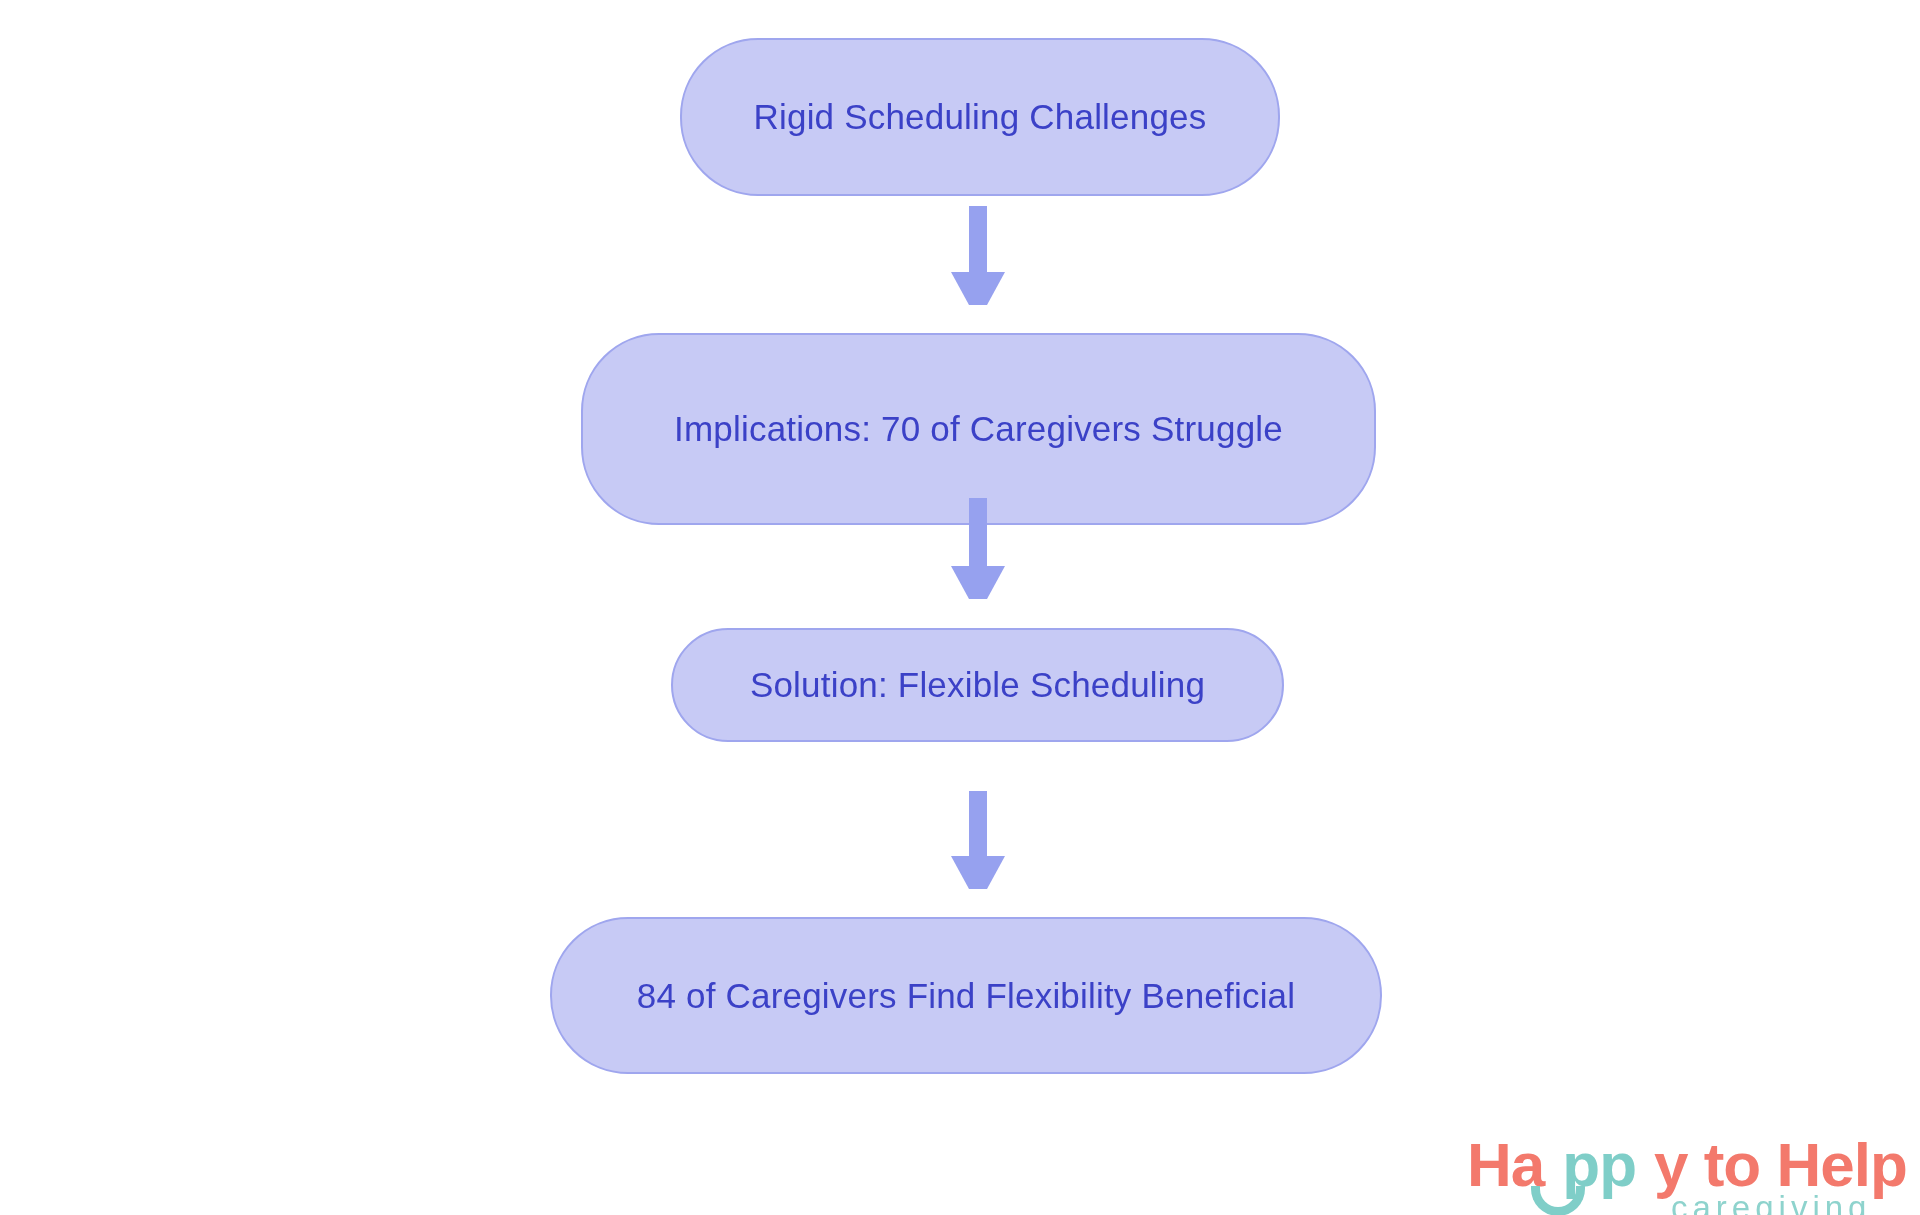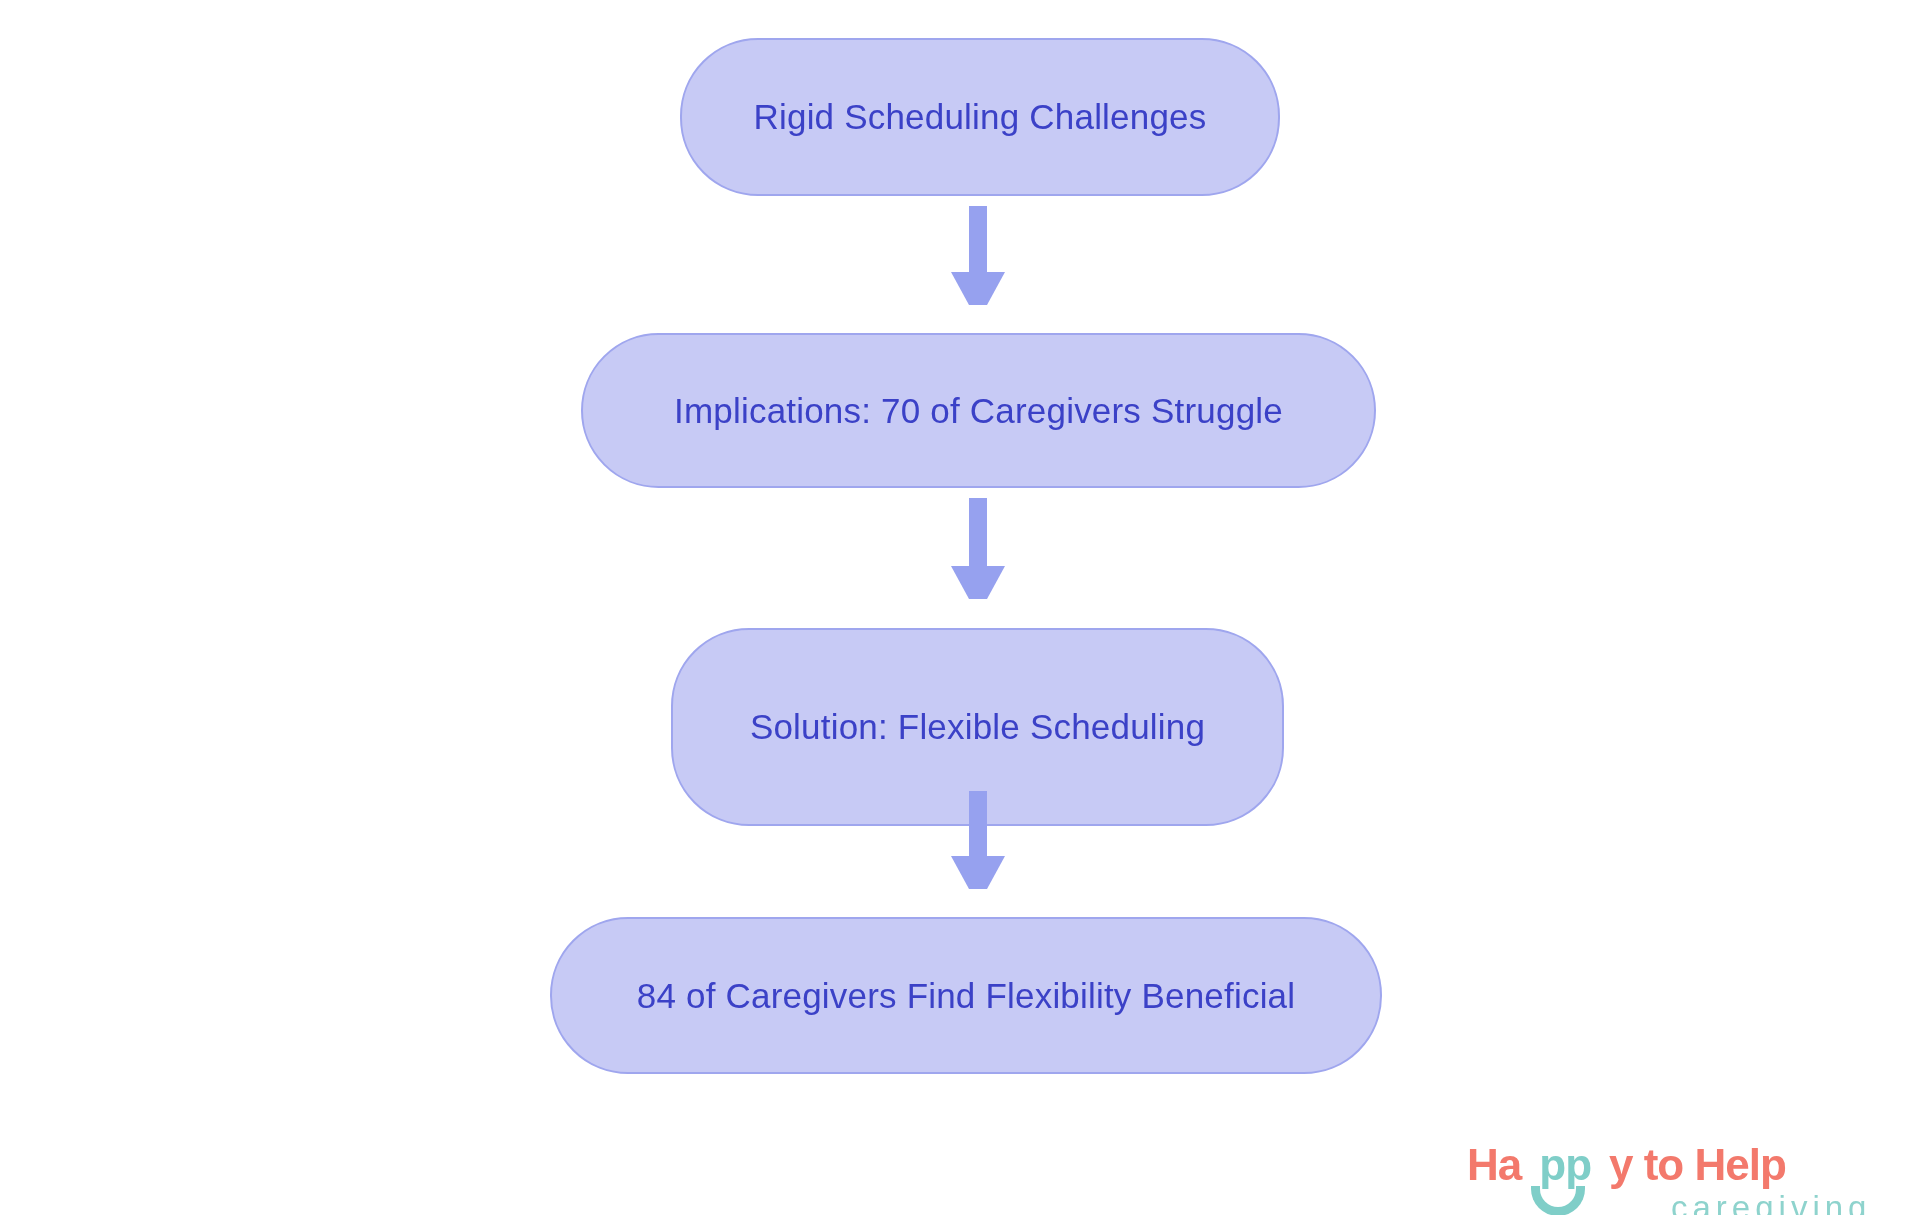--- a/index.html
+++ b/index.html
@@ -31,22 +31,22 @@
     align-items:center;
     justify-content:center;
   }
   .node-label{
     font-size:35px;
     color:var(--node-text);
     white-space:nowrap;
     letter-spacing:0.2px;
   }
   .node1{left:662px; top:20px;  width:600px; height:158px;}
-  .node2{left:563px; top:315px; width:795px; height:155px;}
-  .node3{left:653px; top:610px; width:613px; height:198px;}
+  .node2{left:563px; top:315px; width:795px; height:192px;}
+  .node3{left:653px; top:610px; width:613px; height:114px;}
   .node4{left:532px; top:899px; width:832px; height:157px;}
 
   .arrow{
     position:absolute;
     width:36px;
     display:flex;
     flex-direction:column;
     align-items:center;
   }
   .arrow1{left:942px; top:179px; height:135px;}
@@ -68,21 +68,21 @@
 
   .logo{
     position:absolute;
     left:1422px;
     top:1098px;
     width:470px;
     height:117px;
   }
   .logo-main{
     font-weight:bold;
-    font-size:44px;
+    font-size:62px;
     line-height:62px;
     letter-spacing:-1px;
     white-space:nowrap;
   }
   .logo-main .coral{color:var(--logo-coral);}
   .logo-main .teal{color:var(--logo-teal);}
   .logo-smile{
     position:absolute;
     left:91px;
     top:70px;

